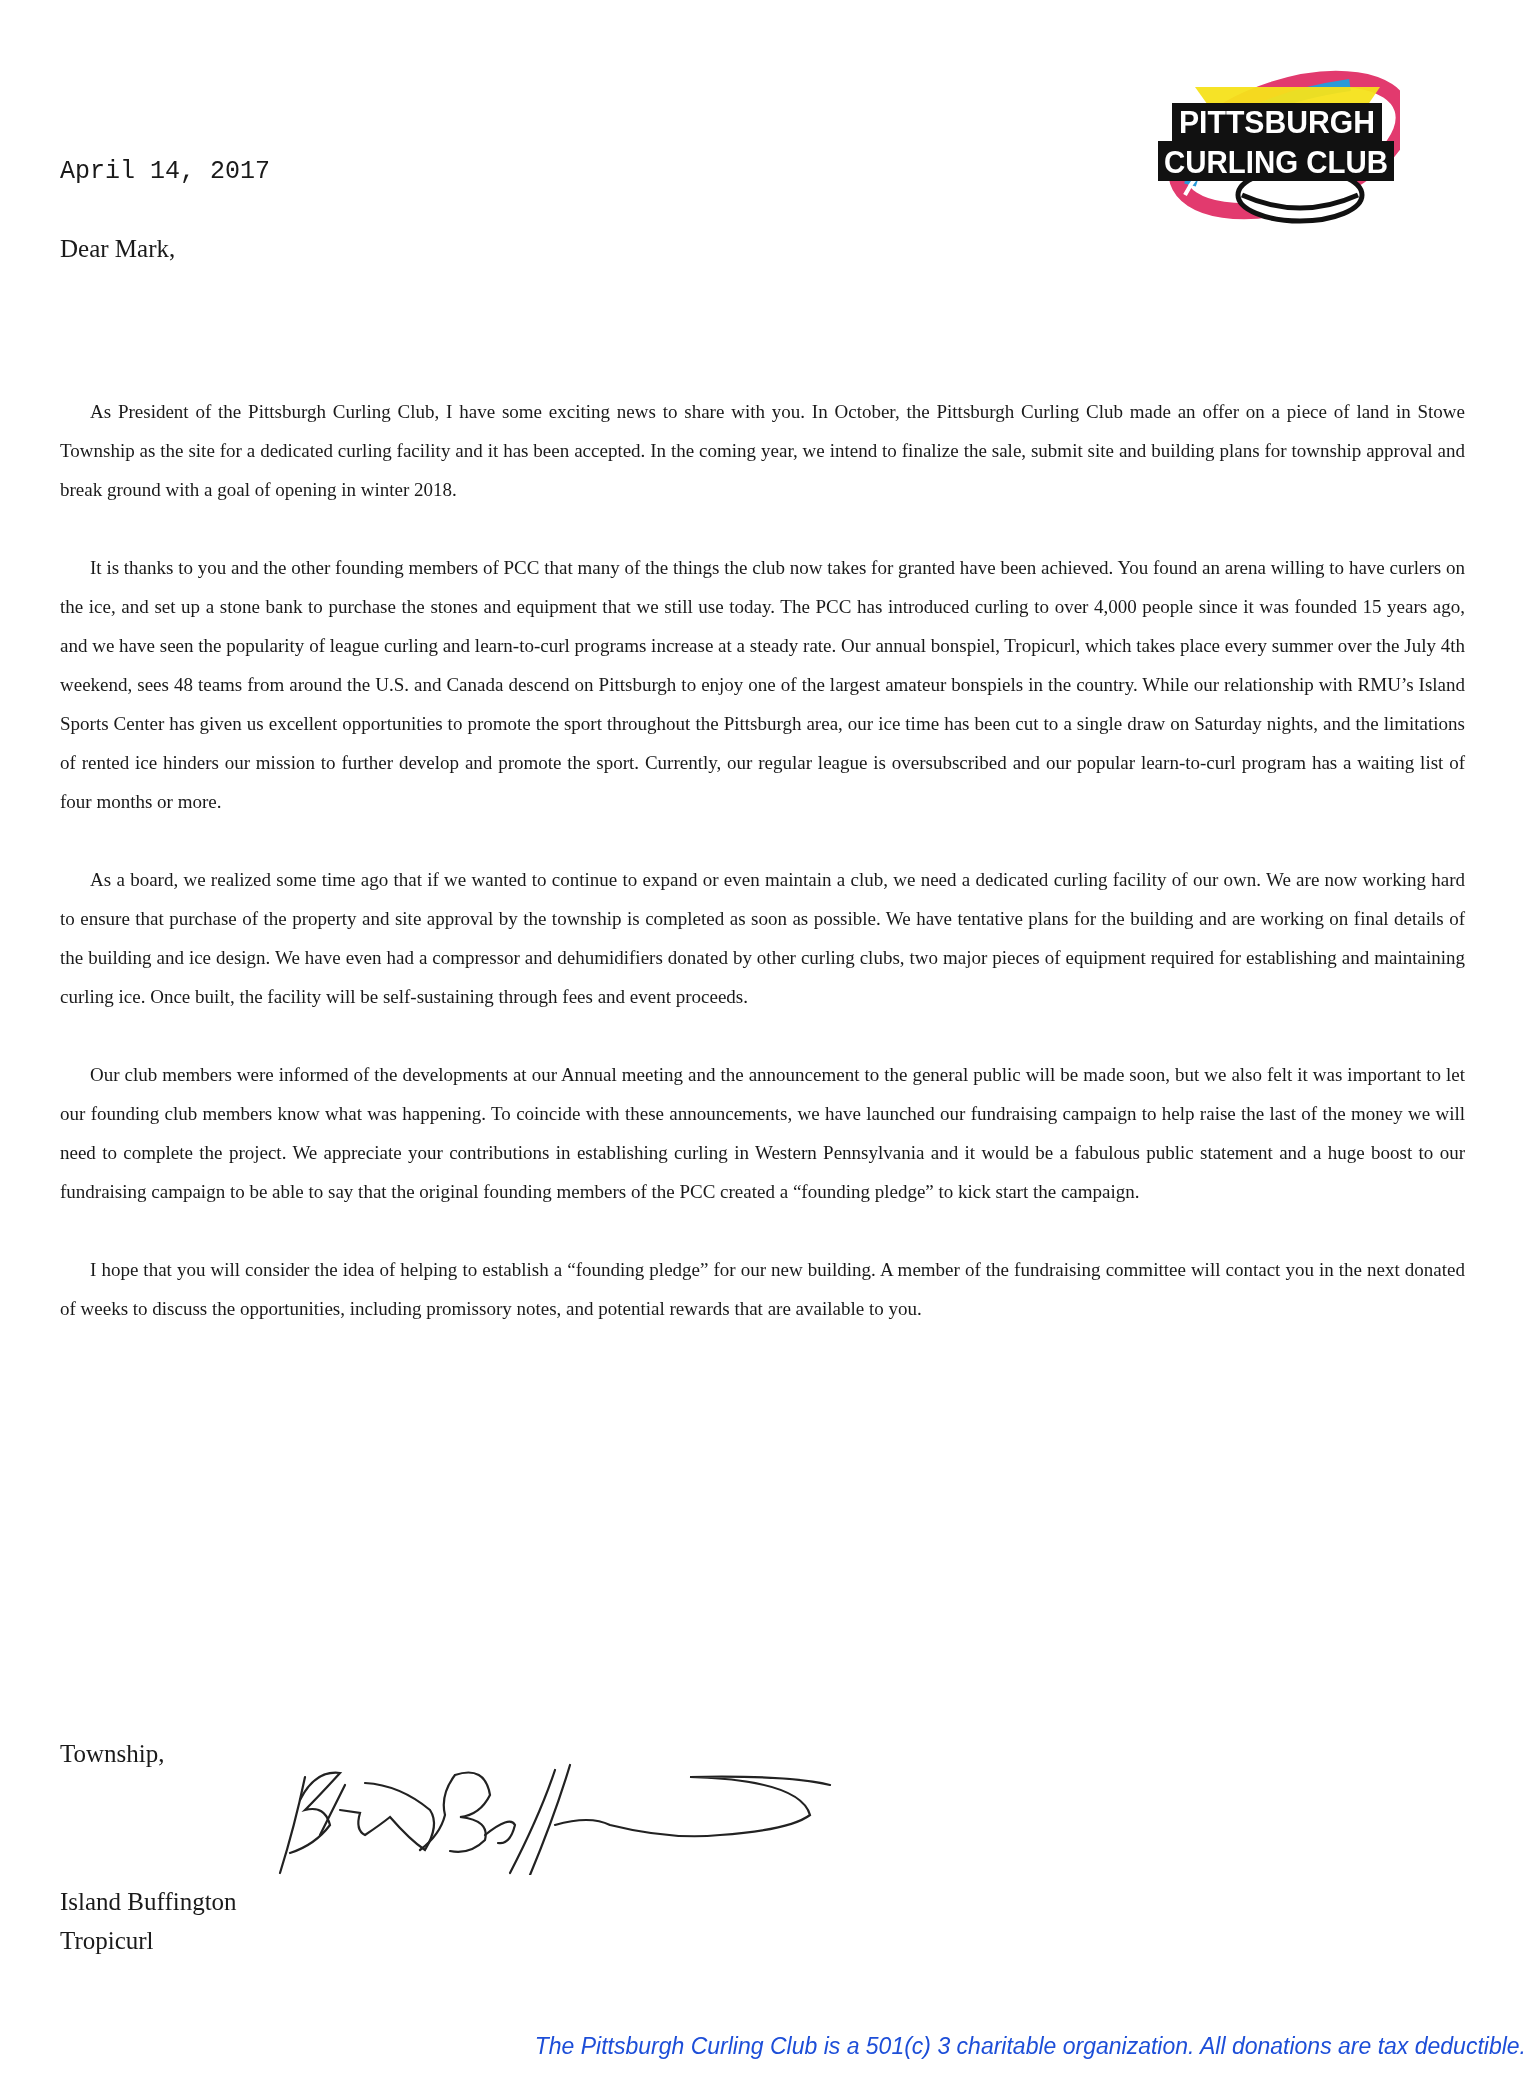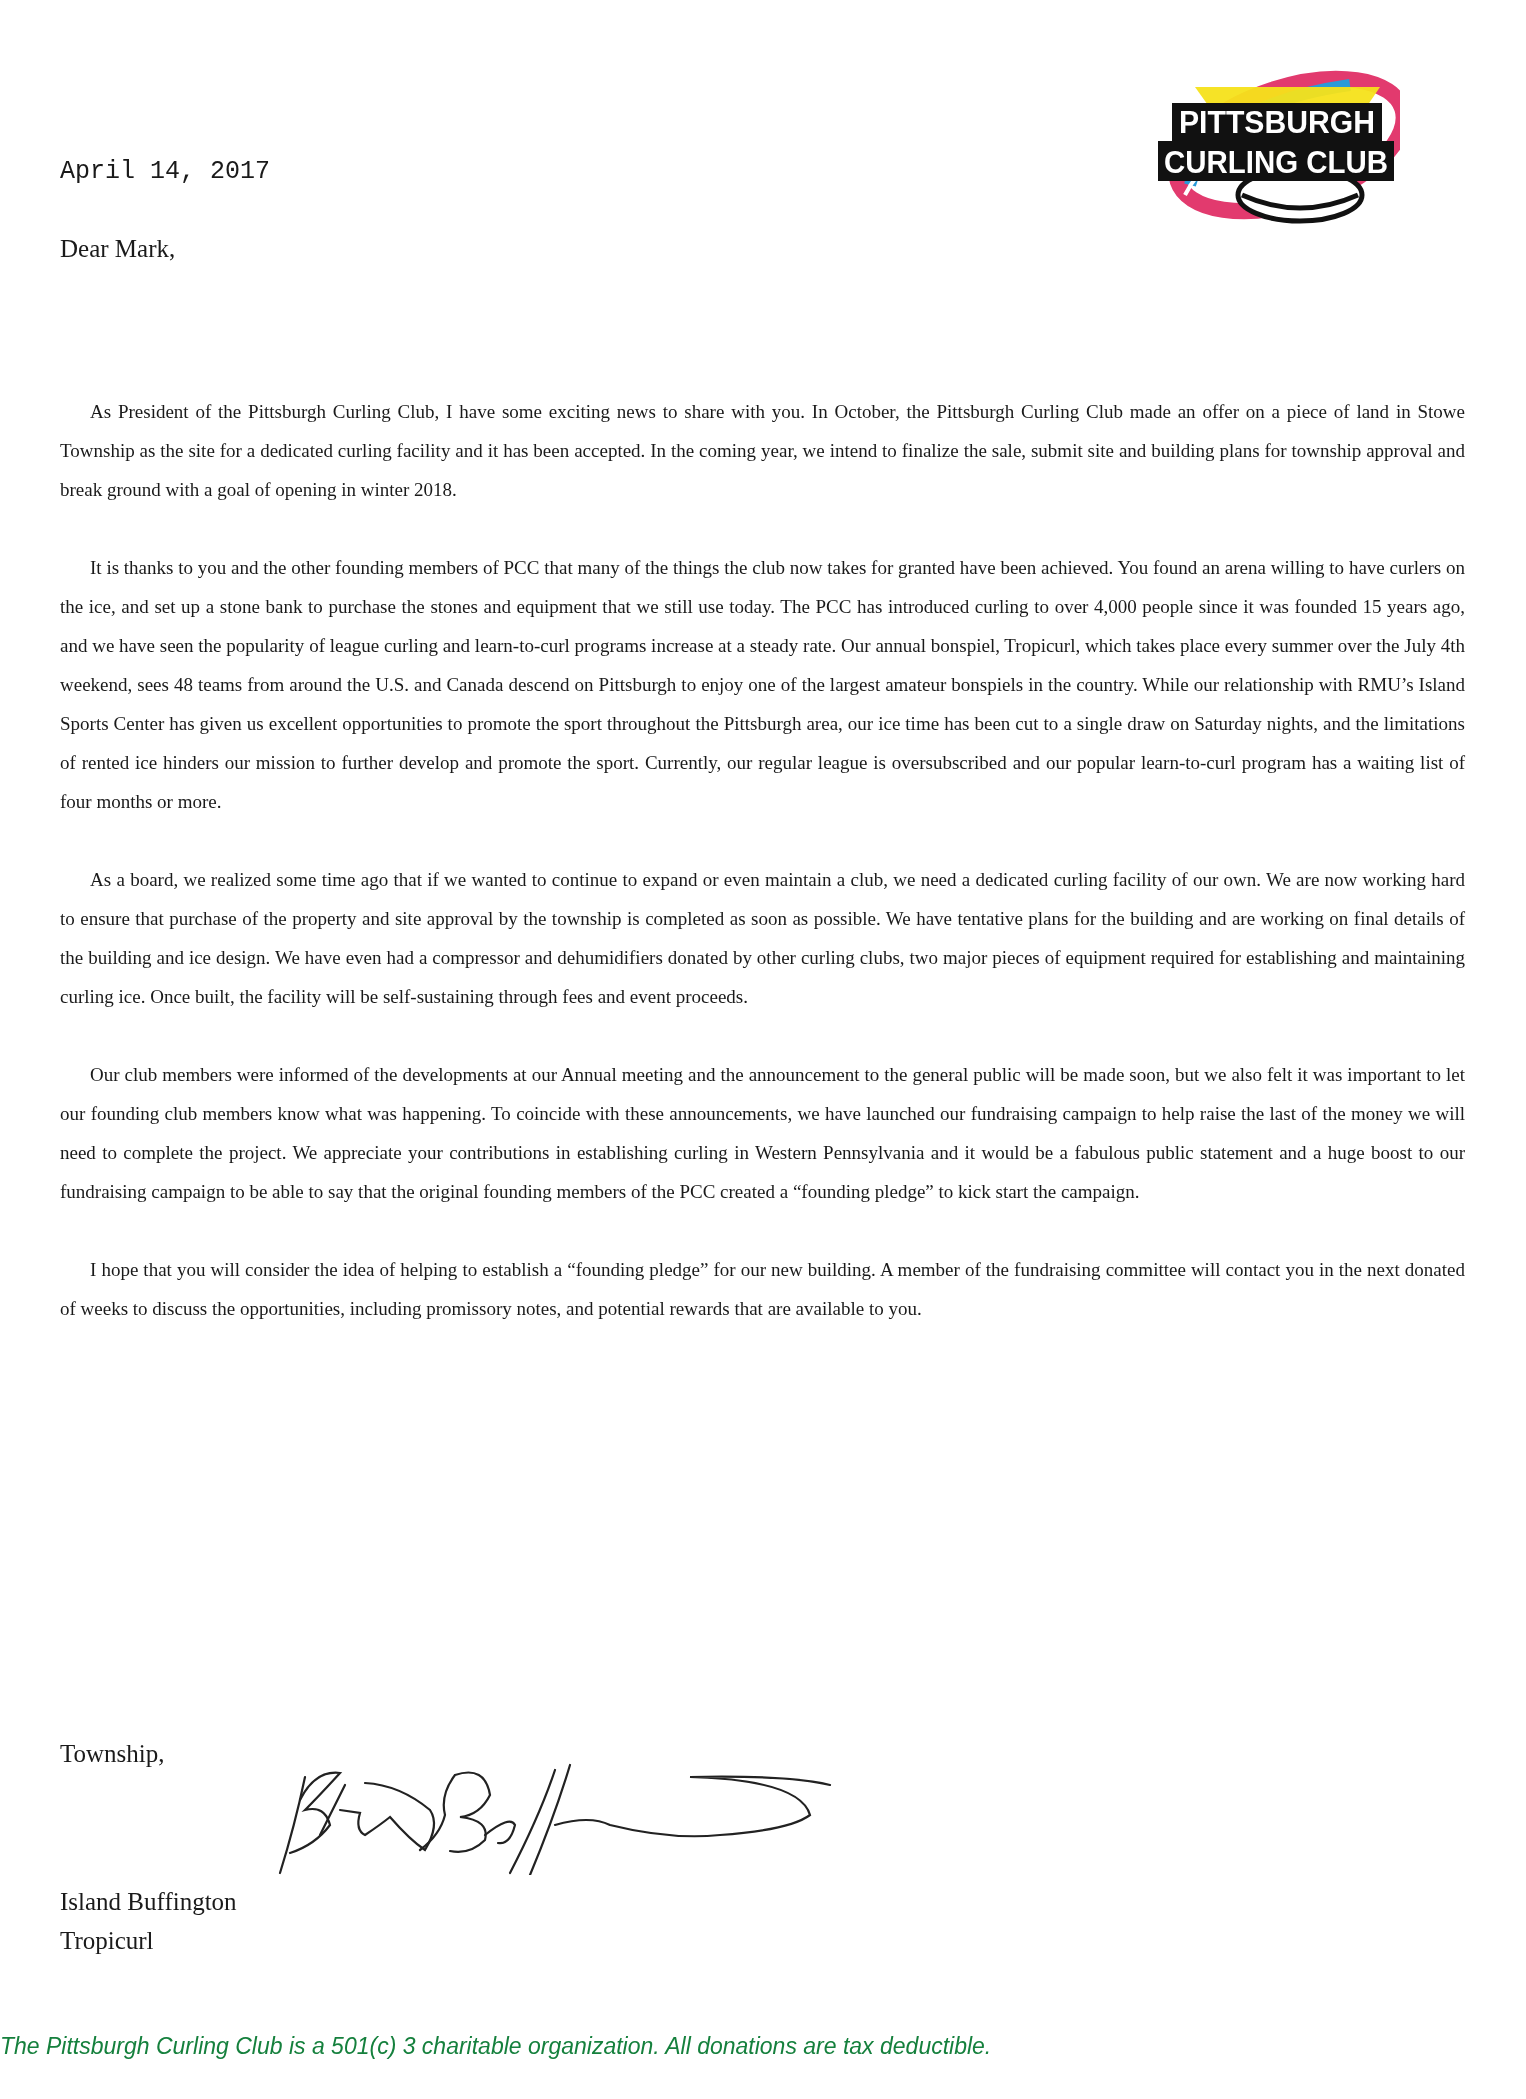--- a/index.html
+++ b/index.html
@@ -15,23 +15,23 @@
     .body-text {
       position: absolute; left: 60px; top: 348px; width: 1405px;
       font-size: 19px; line-height: 39px; text-align: justify; margin-top: 44px;
     }
     .body-text p { margin: 0 0 39px 0; text-indent: 30px; }
     .closing { position: absolute; left: 60px; top: 1740px; font-size: 25px; }
     .signature { position: absolute; left: 270px; top: 1755px; width: 600px; height: 120px; }
     .signer-name { position: absolute; left: 60px; top: 1888px; font-size: 25px; }
     .signer-title { position: absolute; left: 60px; top: 1927px; font-size: 25px; }
     .footer-note {
-      position: absolute; left: 0; top: 2033px; width: 1526px; text-align: left;
+      position: absolute; left: 0; top: 2033px; width: 1526px; text-align: right;
       font-family: "Liberation Sans", "DejaVu Sans", sans-serif;
-      font-style: italic; font-size: 23px; color: #15803d;
+      font-style: italic; font-size: 23px; color: #1d4ed8;
     }
   </style>
 </head>
 <body>
 
 <div class="page">
 
   <svg class="logo" viewBox="0 0 250 185">
 
     <ellipse cx="140" cy="100" rx="118" ry="58" fill="none" stroke="#e23a6e" stroke-width="16" transform="rotate(-18 140 100)"></ellipse>

